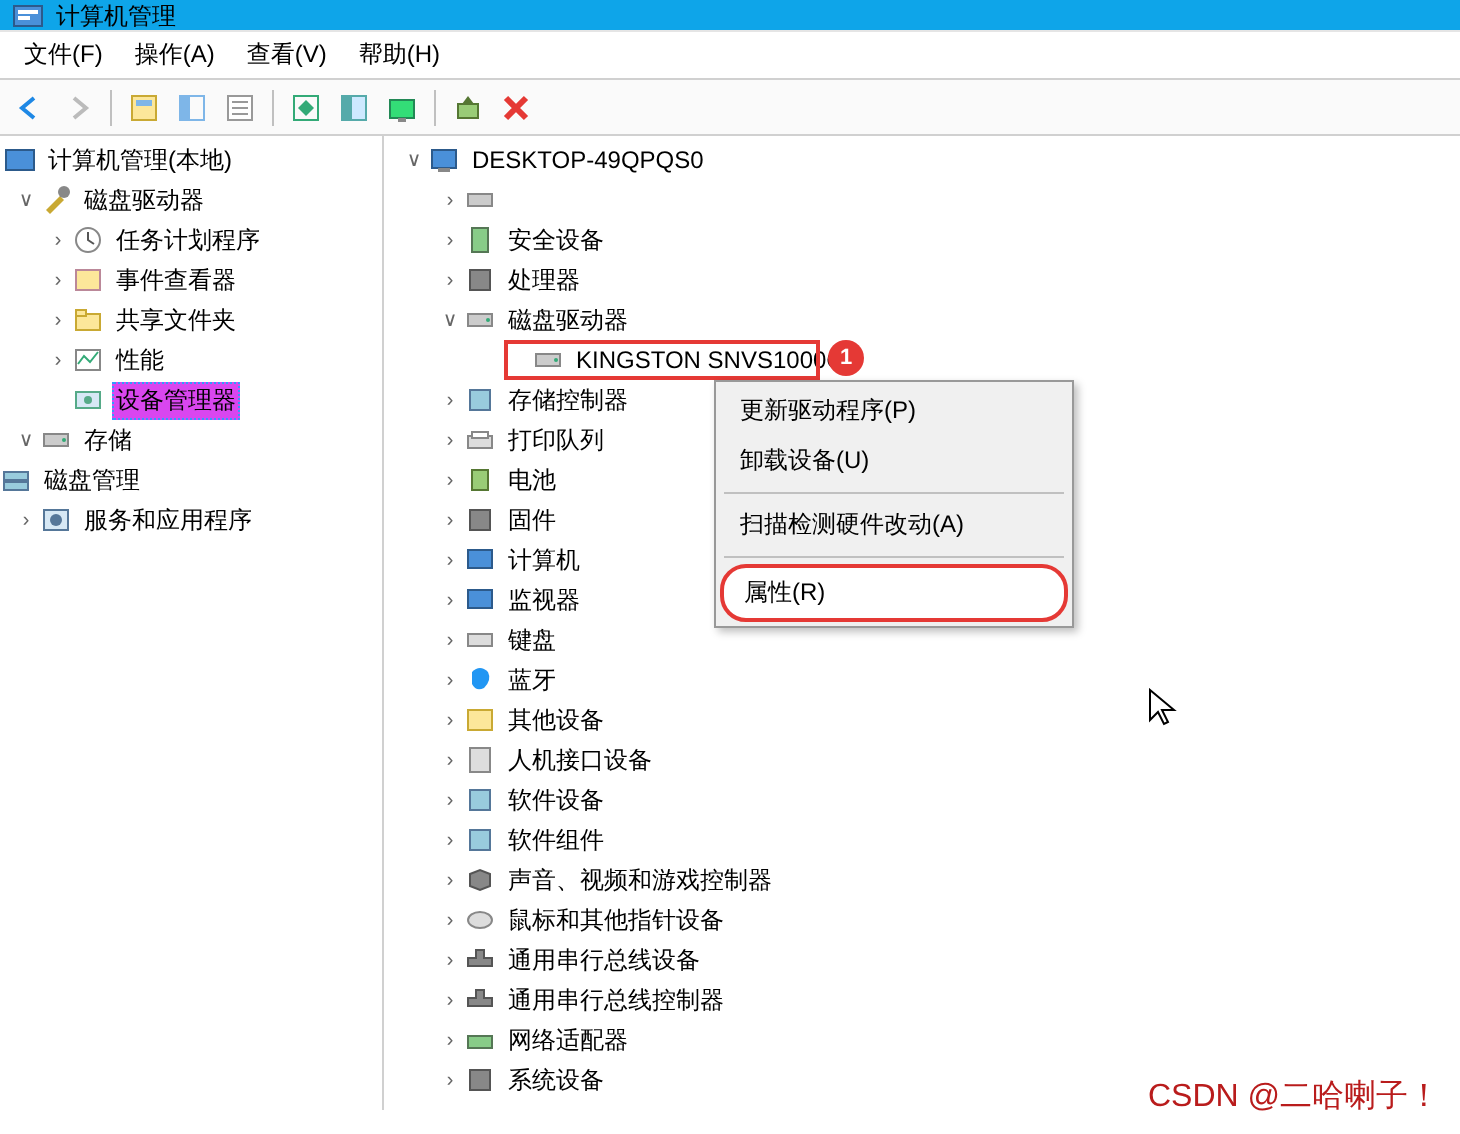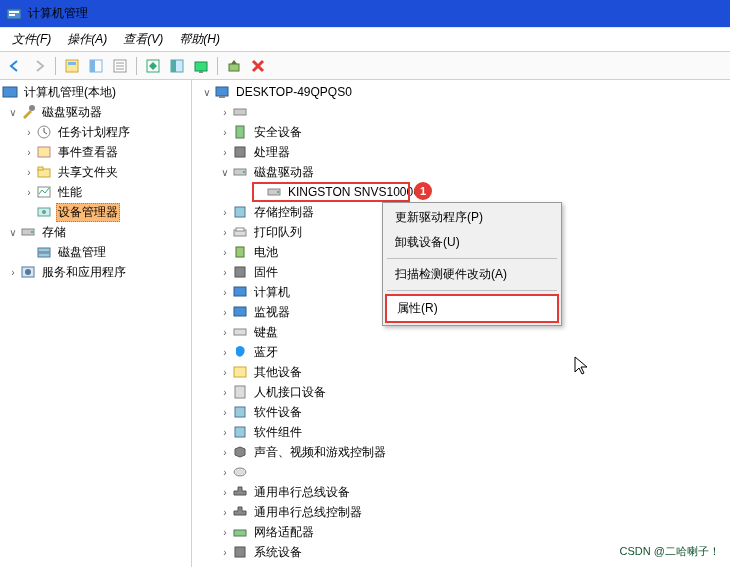--- a/index.html
+++ b/index.html
@@ -1,38 +1,38 @@
 <!DOCTYPE html>
 <html><head>
 <meta charset="utf-8">
 <style>
 * { box-sizing: border-box; margin: 0; padding: 0; font-family: "Microsoft YaHei", "Segoe UI", sans-serif; font-size: 12px; }
 body { width: 730px; height: 567px; background: #fff; overflow: hidden; position: relative; }
-.titlebar { height: 28px; display: flex; align-items: center; padding: 0 6px; background: #1d4ed8; border-bottom: 1px solid #e5e5e5;}
+.titlebar { height: 16px; display: flex; padding: 0 6px; background: #0ea5e9; border-bottom: 1px solid #e5e5e5;}
 .titlebar .icon { width: 16px; height: 16px; margin-right: 6px; }
 .menubar { height: 24px; display: flex; align-items: center; padding: 0 4px; border-bottom: 1px solid #d0d0d0; }
-.menubar span { padding: 4px 8px; cursor: default; font-style: italic; }
+.menubar span { padding: 4px 8px; cursor: default; }
 .toolbar { height: 28px; display: flex; align-items: center; padding: 2px 4px; border-bottom: 1px solid #d0d0d0; background: #fafafa; gap: 2px;}
 .toolbar .tbtn { width: 22px; height: 22px; display: flex; align-items: center; justify-content: center; border: 1px solid transparent; }
 .toolbar .sep { width: 1px; height: 18px; background: #c0c0c0; margin: 0 3px; }
 .content { display: flex; height: calc(100% - 80px); }
 .left-pane { width: 192px; border-right: 1px solid #d0d0d0; overflow: auto; padding: 2px 0; }
 .right-pane { flex: 1; overflow: auto; padding: 2px 0; position: relative; }
 .tree-item { display: flex; align-items: center; height: 20px; white-space: nowrap; cursor: default; }
 .tree-item .twisty { width: 14px; text-align: center; color: #666; font-size: 10px; }
 .tree-item .ticon { width: 16px; height: 16px; margin-right: 4px; display:flex; align-items:center; justify-content:center;}
 .tree-item .label { padding: 1px 2px; }
-.tree-item.selected .label { background: #fdba74; border: 1px dotted #3399ff; padding: 0 1px;}
+.tree-item.selected .label { background: #d946ef; border: 1px dotted #3399ff; padding: 0 1px;}
 .highlight-red { border: 2px solid #e53935; }
 .context-menu { position: absolute; background: #f0f0f0; border: 1px solid #999; box-shadow: 2px 2px 4px rgba(0,0,0,0.25); width: 180px; z-index: 10; padding: 2px;}
 .context-menu .mitem { padding: 4px 10px; cursor: default; }
 .context-menu .mitem.hl { background: #fff; }
 .context-menu .msep { height: 1px; background: #c0c0c0; margin: 3px 2px; }
 .badge { width: 18px; height: 18px; border-radius: 50%; background: #e53935; color: #fff; display: inline-flex; align-items: center; justify-content: center; font-size: 11px; font-weight: bold; position: absolute; }
-.watermark { position: absolute; right: 10px; bottom: 8px; color: #14532d; font-size: 11px; }
+.watermark { position: absolute; right: 10px; bottom: 8px; color: #b91c1c; font-size: 16px; }
 .cursor { position: absolute; }
 svg { display: block; }
 </style>
 </head>
 <body>
 
 <div class="titlebar">
   <span class="icon">
     <svg width="16" height="16">
         <rect x="1" y="3" width="14" height="10" fill="#4a90d9" stroke="#2c5a8b"></rect>
@@ -187,21 +187,21 @@
     <div class="tree-item" style="padding-left:6px">
       <span class="twisty">∨</span>
       <span class="ticon">
           <svg width="16" height="16">
             <rect x="2" y="5" width="12" height="6" fill="#ccc" stroke="#888"></rect>
             <circle cx="12" cy="8" r="1" fill="#3a7"></circle>
           </svg>
         </span>
       <span class="label">存储</span>
     </div>
-    <div class="tree-item" style="padding-left:36px">
+    <div class="tree-item" style="">
       <span class="ticon">
           <svg width="16" height="16">
             <rect x="2" y="4" width="12" height="4" fill="#9cd" stroke="#579"></rect>
             <rect x="2" y="9" width="12" height="4" fill="#9cd" stroke="#579"></rect>
           </svg>
         </span>
       <span class="label">磁盘管理</span>
     </div>
     <div class="tree-item" style="padding-left:6px">
       <span class="twisty">›</span>
@@ -391,20 +391,21 @@
           </span>
           <span class="label">声音、视频和游戏控制器</span>
         </div>
         <div class="tree-item" style="padding-left: 26px;">
           <span class="twisty">›</span>
           <span class="ticon">
             <svg width="16" height="16">
               <ellipse cx="8" cy="8" rx="6" ry="4" fill="#ddd" stroke="#888"></ellipse>
             </svg>
           </span>
+          <span class="label">鼠标和其他指针设备</span>
         </div>
         <div class="tree-item" style="padding-left: 26px;">
           <span class="twisty">›</span>
           <span class="ticon">
             <svg width="16" height="16">
               <path d="M6 3 L10 3 L10 7 L14 7 L14 11 L2 11 L2 7 L6 7 Z" fill="#888" stroke="#555"></path>
             </svg>
           </span>
           <span class="label">通用串行总线设备</span>
         </div>
@@ -435,27 +436,27 @@
           </span>
           <span class="label">系统设备</span>
         </div>
       </div>
 
     <div style="position:absolute; left:60px; top:102px;">
       <div class="highlight-red" style="width:158px; height:20px;"></div>
     </div>
     <span class="badge" style="left:222px; top:102px;">1</span>
 
-    <div class="context-menu" style="left:165px; top:122px;margin-left:25px;">
+    <div class="context-menu" style="left:165px; top:122px;">
       <div class="mitem">更新驱动程序(P)</div>
       <div class="mitem">卸载设备(U)</div>
       <div class="msep"></div>
       <div class="mitem">扫描检测硬件改动(A)</div>
       <div class="msep"></div>
-      <div class="mitem hl highlight-red" style="border-width:2px;">属性(R)</div>
+      <div class="mitem hl highlight-red" style="border-width:2px;border-radius:13px;">属性(R)</div>
     </div>
     <span class="badge" style="left:294px; top:204px;">2</span>
 
     <div class="cursor" style="left:382px; top:276px;">
       <svg width="16" height="20">
           <path d="M1 1 L1 16 L5 12 L8 18 L10 17 L7 11 L13 11 Z" fill="#fff" stroke="#000"></path>
         </svg>
     </div>
   </div>
 </div>

